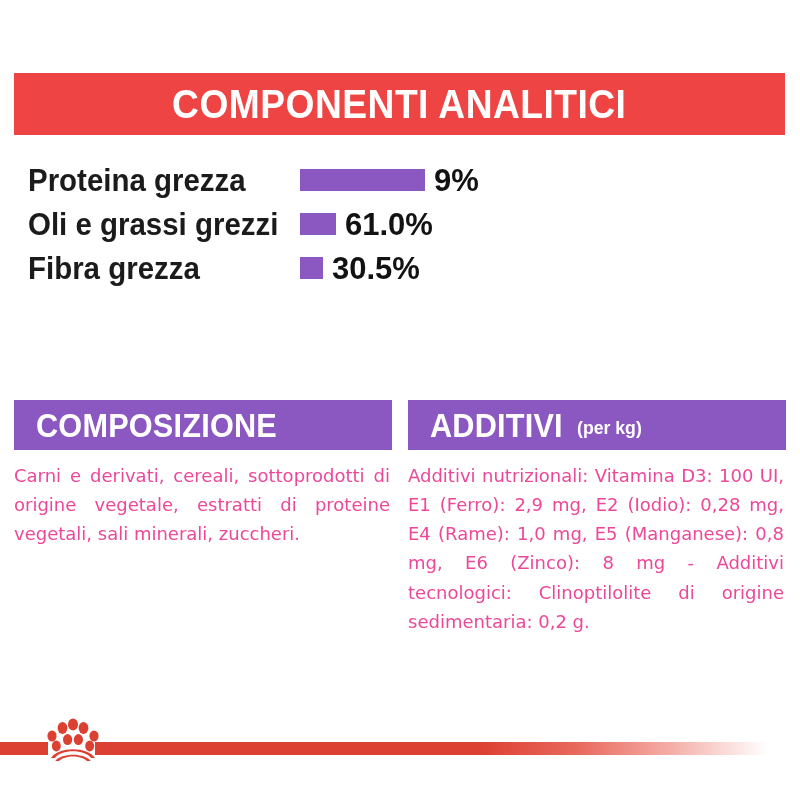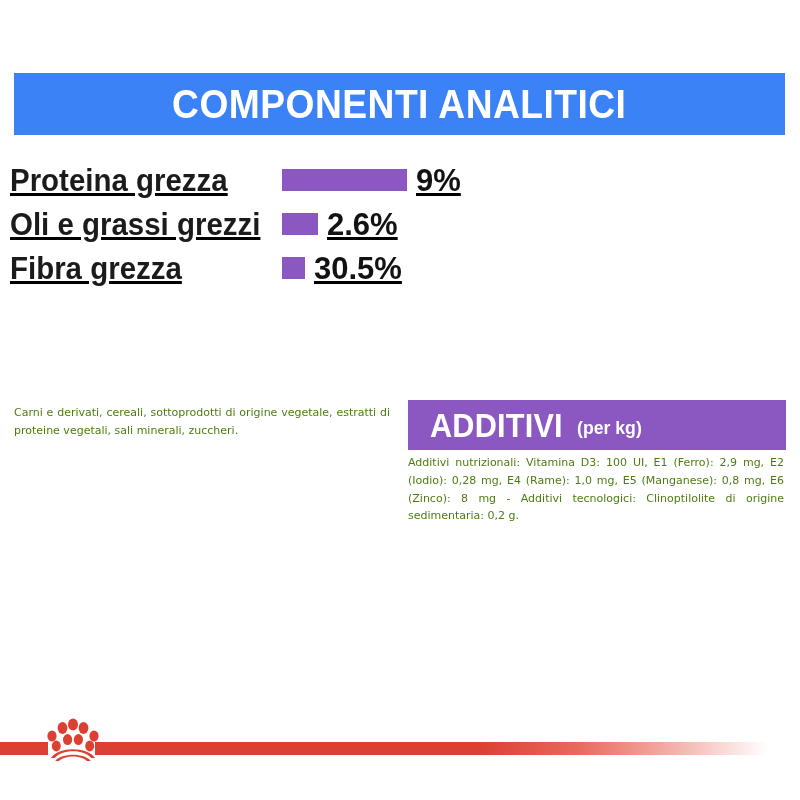--- a/index.html
+++ b/index.html
@@ -22,43 +22,42 @@
     background: #ffffff;
   }
 
   
   .banner-main {
     position: absolute;
     left: 14px;
     top: 73px;
     width: 771px;
     height: 62px;
-    background: #3b82f6;
+    background: #ef4444;
     display: flex;
     align-items: center;
     justify-content: center;
   }
   .banner-main-title {
     color: #ffffff;
     font-family: "Liberation Sans Narrow", "Liberation Sans", sans-serif;
     font-weight: 700;
     font-size: 40px;
     letter-spacing: 0.5px;
     line-height: 1;
     transform: scaleX(0.93);
     white-space: nowrap;
   }
 
   
   .nutrients {
     position: absolute;
-    left: 10px;
+    left: 28px;
     top: 158px;
     width: 760px;
-    text-decoration: underline;
   }
   .nutrient-row {
     display: flex;
     align-items: center;
     height: 44px;
   }
   .nutrient-label {
     width: 272px;
     color: #1b1b1b;
     font-family: "Liberation Sans Narrow", "Liberation Sans", sans-serif;
@@ -123,25 +122,25 @@
     line-height: 1;
     margin-left: 4px;
     transform: scaleX(0.93);
     transform-origin: left center;
     white-space: nowrap;
     align-self: center;
     position: relative;
     top: 2px;
   }
   .body-text {
-    margin-top: 4px;
+    margin-top: 11px;
     padding-right: 2px;
-    color: #4d7c0f;
+    color: #ec4899;
     font-family: "DejaVu Sans", sans-serif;
-    font-size: 11px;
+    font-size: 18px;
     line-height: 1.62;
     text-align: justify;
     text-justify: inter-word;
   }
 
   
   .footer {
     position: absolute;
     left: 0;
     top: 742px;
@@ -191,34 +190,37 @@
 
     <div class="nutrient-row">
       <div class="nutrient-label">Proteina grezza</div>
       <div class="nutrient-bar" style="width:125px"></div>
       <div class="nutrient-value">9%</div>
     </div>
 
     <div class="nutrient-row">
       <div class="nutrient-label">Oli e grassi grezzi</div>
       <div class="nutrient-bar" style="width:36px"></div>
-      <div class="nutrient-value">2.6%</div>
+      <div class="nutrient-value">61.0%</div>
     </div>
 
     <div class="nutrient-row">
       <div class="nutrient-label">Fibra grezza</div>
       <div class="nutrient-bar" style="width:23px"></div>
       <div class="nutrient-value">30.5%</div>
     </div>
 
   </div>
 
   <div class="columns">
 
     <div class="column">
+      <div class="sub-banner">
+        <span class="sub-banner-title">COMPOSIZIONE</span>
+      </div>
       <div class="body-text">Carni e derivati, cereali, sottoprodotti di origine vegetale, estratti di proteine vegetali, sali minerali, zuccheri.</div>
     </div>
 
     <div class="column">
       <div class="sub-banner">
         <span class="sub-banner-title">ADDITIVI</span>
         <span class="sub-banner-suffix">(per kg)</span>
       </div>
       <div class="body-text">Additivi nutrizionali: Vitamina D3: 100 UI, E1 (Ferro): 2,9 mg, E2 (Iodio): 0,28 mg, E4 (Rame): 1,0 mg, E5 (Manganese): 0,8 mg, E6 (Zinco): 8 mg - Additivi tecnologici: Clinoptilolite di origine sedimentaria: 0,2 g.</div>
     </div>

